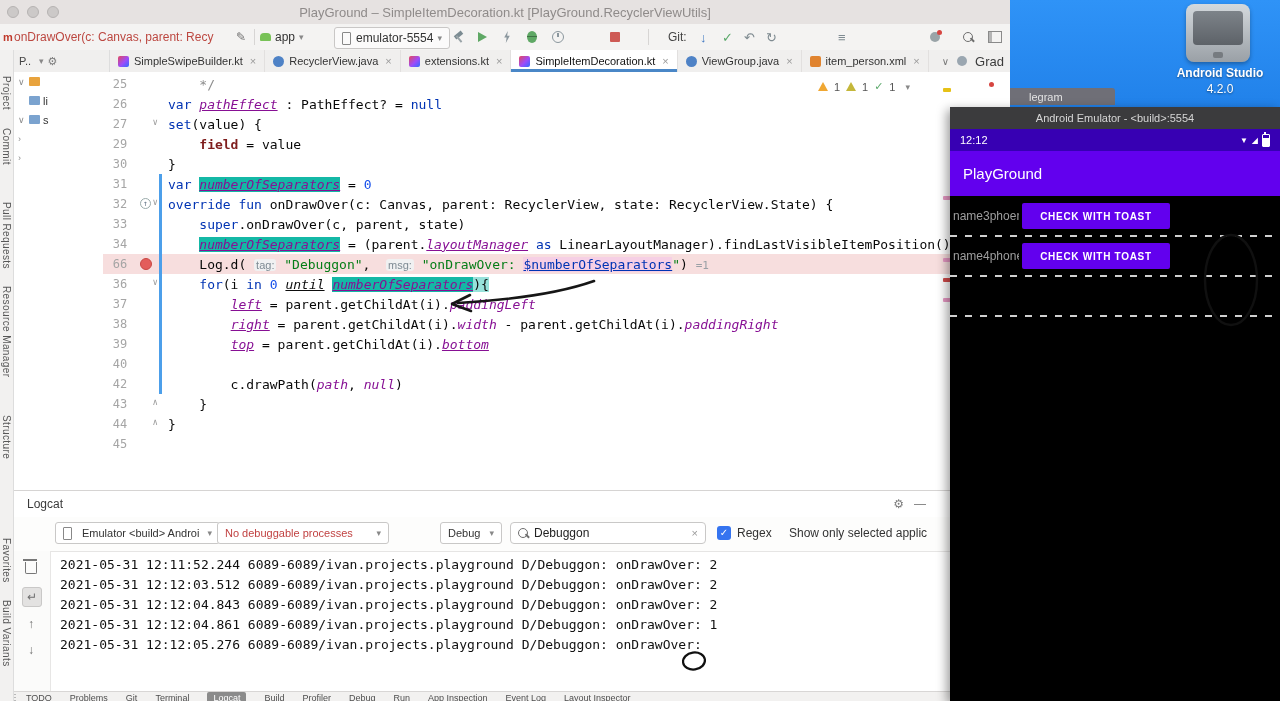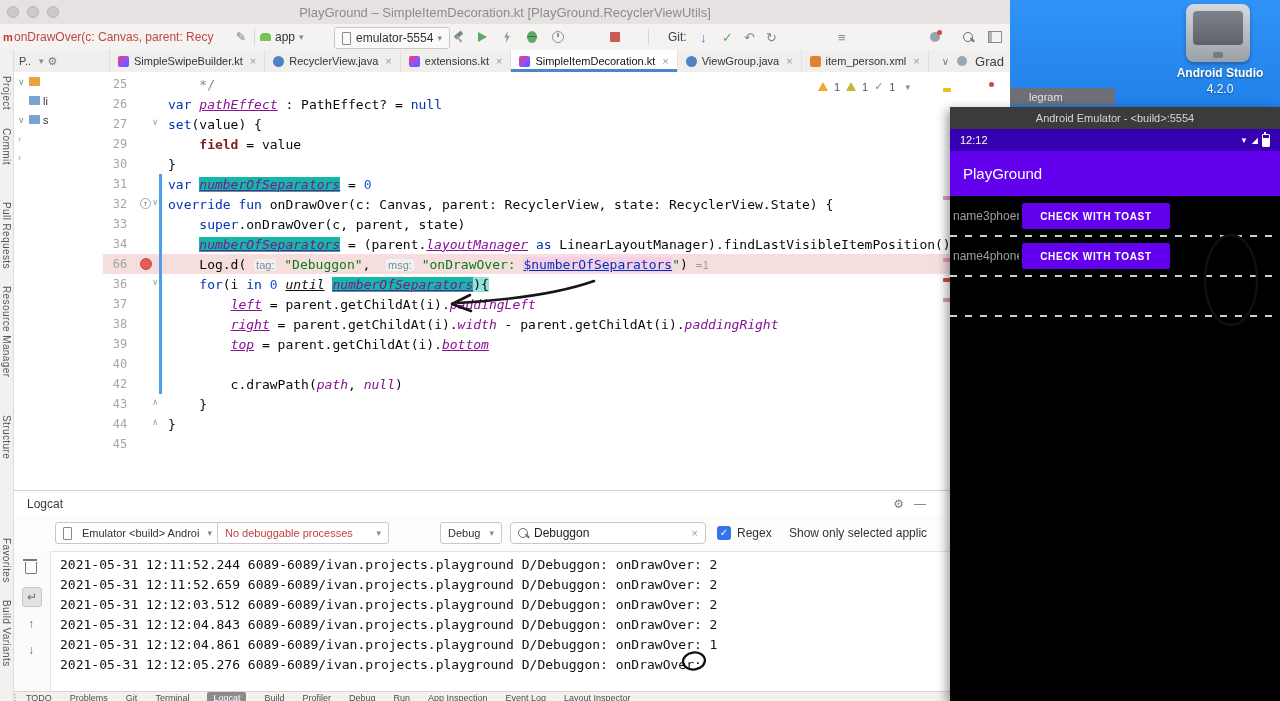--- a/index.html
+++ b/index.html
@@ -503,21 +503,20 @@
       <div class="lc-strip">
         <span class="si" style="top:8px">
             <span class="ic-trash"></span>
           </span>
         <span class="si boxed" style="top:36px">↵</span>
         <span class="si" style="top:64px">↑</span>
         <span class="si" style="top:90px">↓</span>
       </div>
       <div class="loglines">
           <div class="logrow">2021-05-31 12:11:52.244 6089-6089/ivan.projects.playground D/Debuggon: onDrawOver: 2</div>
-          <div class="logrow">2021-05-31 12:11:52.659 6089-6089/ivan.projects.playground D/Debuggon: onDrawOver: 2</div>
           <div class="logrow">2021-05-31 12:12:03.512 6089-6089/ivan.projects.playground D/Debuggon: onDrawOver: 2</div>
           <div class="logrow">2021-05-31 12:12:04.843 6089-6089/ivan.projects.playground D/Debuggon: onDrawOver: 2</div>
           <div class="logrow">2021-05-31 12:12:04.861 6089-6089/ivan.projects.playground D/Debuggon: onDrawOver: 1</div>
           <div class="logrow">2021-05-31 12:12:05.276 6089-6089/ivan.projects.playground D/Debuggon: onDrawOver: </div>
         </div>
     </div>
 
     <div class="sbar">
       <span class="grip"></span>
     <span class="item">TODO</span>

